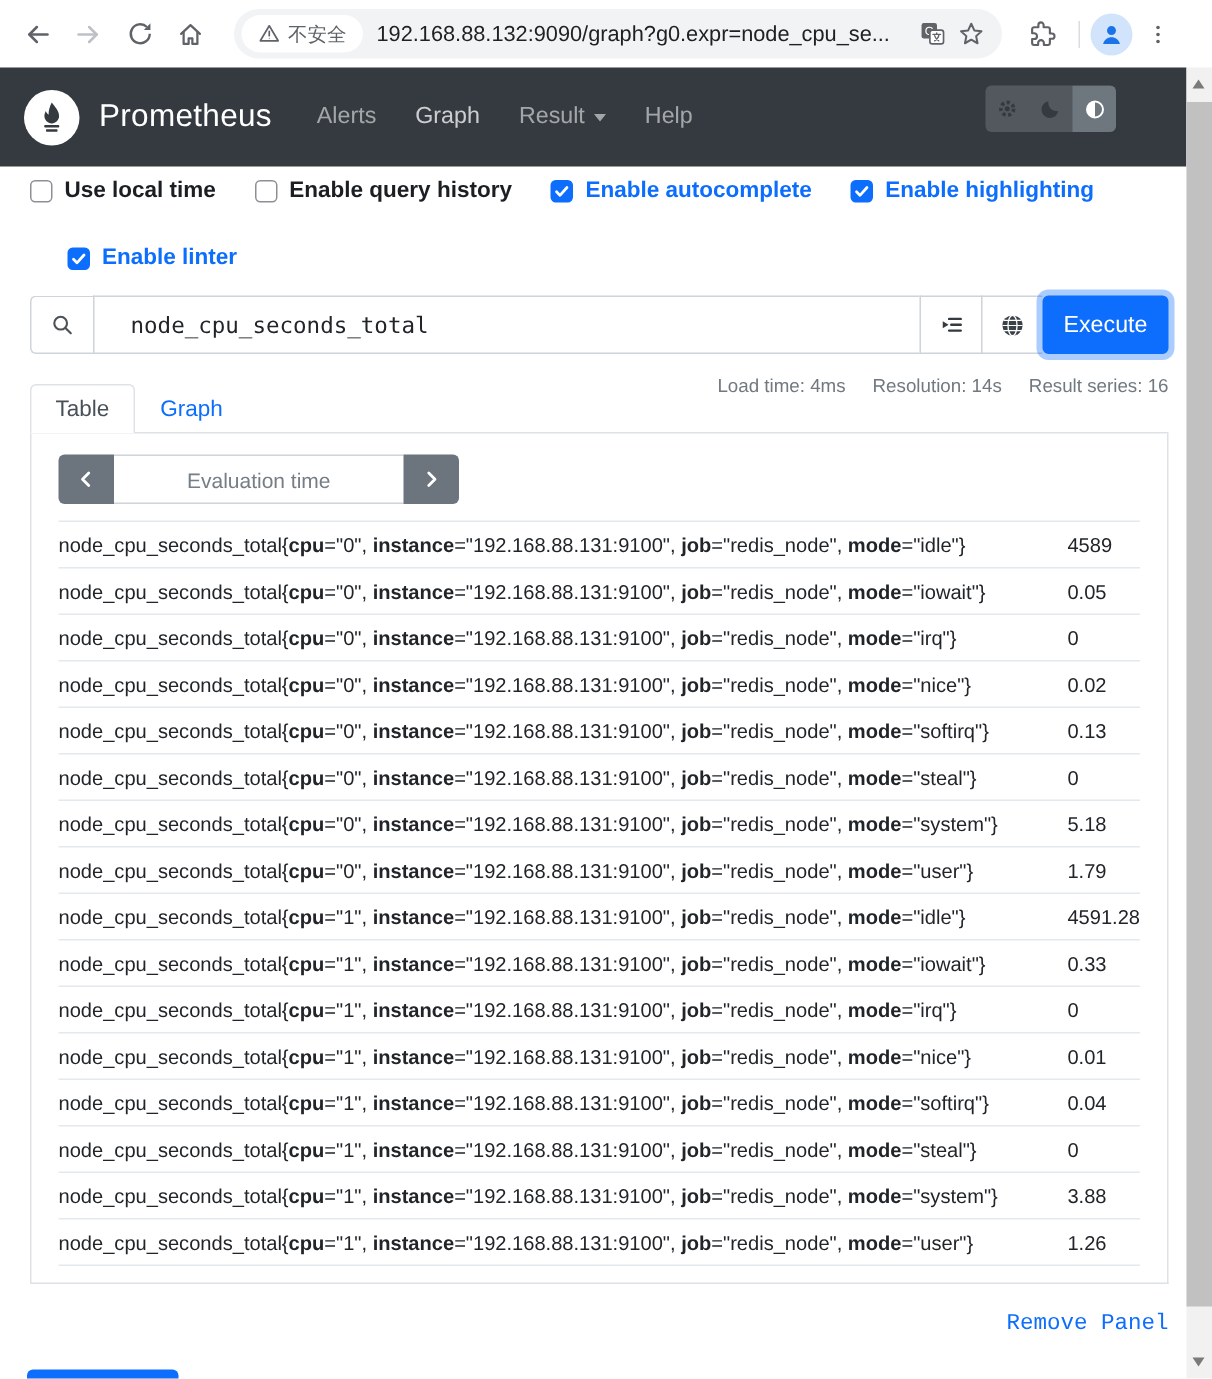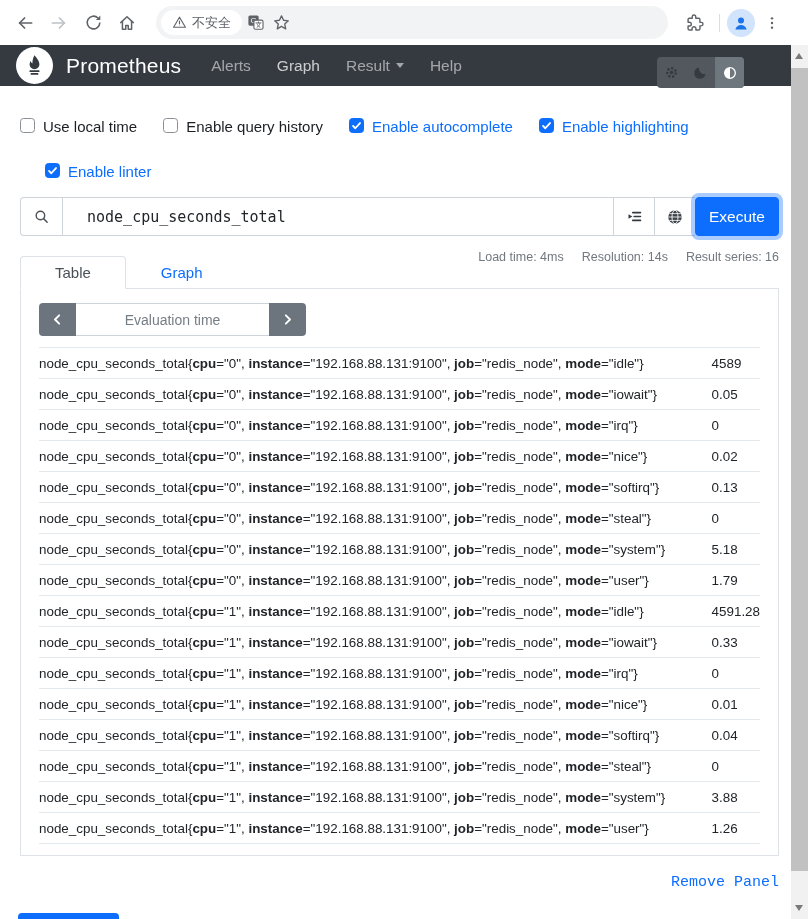--- a/index.html
+++ b/index.html
@@ -15,52 +15,52 @@
   .chrome-btn { width:30px; height:30px; border-radius:50%; display:flex; align-items:center; justify-content:center; margin:0 2px; flex:0 0 auto; }
   .omnibox { width:512px; height:33px; background:#f1f3f4; border-radius:17px; display:flex; align-items:center; padding:0 8px 0 5px; margin-left:12px; }
   .sec-chip { background:#fff; border-radius:14px; height:25px; display:flex; align-items:center; gap:5px; padding:0 11px; color:#5f6368; font-size:13px; white-space:nowrap; }
   .url-text { color:#202124; font-size:14.5px; margin-left:9px; white-space:nowrap; overflow:hidden; flex:1; }
   .omni-ic { width:26px; height:26px; display:flex; align-items:center; justify-content:center; flex:0 0 auto; }
   .chrome-right { display:flex; align-items:center; margin-left:10px; }
   .vsep { width:1px; height:18px; background:#dadce0; margin:0 7px; }
   .avatar-wrap { width:28px; height:28px; border-radius:50%; background:#d2e3fc; display:flex; align-items:center; justify-content:center; }
 
   
-  .navbar { position:absolute; top:45px; left:0; width:791px; height:41px; background:#343a40; display:flex; align-items:center; padding:0 16px; }
+  .navbar { position:absolute; top:45px; left:0; width:791px; height:66px; background:#343a40; display:flex; align-items:center; padding:0 16px; }
   .logo-circle { width:37px; height:37px; border-radius:50%; background:#fff; display:flex; align-items:center; justify-content:center; flex:0 0 auto; }
   .brand { color:#fff; font-size:21px; margin-left:13px; font-weight:500; letter-spacing:.2px; }
   .nav-links { display:flex; align-items:center; margin-left:30px; gap:26px; }
   .nav-link { color:rgba(255,255,255,.55); font-size:15.5px; cursor:pointer; display:flex; align-items:center; gap:6px; }
   .nav-link.active { color:rgba(255,255,255,.75); }
   .caret-down { width:0; height:0; border-left:4.5px solid transparent; border-right:4.5px solid transparent; border-top:5px solid rgba(255,255,255,.55); }
   .theme-group { position:absolute; right:47px; top:12px; display:flex; border-radius:4px; overflow:hidden; background:#52585e; }
   .theme-btn { width:29px; height:31px; display:flex; align-items:center; justify-content:center; }
   .theme-btn.active { background:#6e767e; }
 
   
   .content { position:absolute; top:100px; left:0; width:791px; padding:18px 12px 0 20px; }
   .check-row { display:flex; gap:26px; align-items:center; }
   .check-row.second { margin-top:28px; margin-left:25px; }
-  .check-item { display:flex; align-items:flex-start; gap:8px; font-size:15px; color:#1b1f23; cursor:pointer; }
+  .check-item { display:flex; align-items:flex-end; gap:8px; font-size:15px; color:#1b1f23; cursor:pointer;font-weight:bold; }
   .cbox { width:15px; height:15px; border:1px solid #8b9095; border-radius:3.5px; background:#fff; display:flex; align-items:center; justify-content:center; flex:0 0 auto; }
   .check-item.checked .cbox { background:#0d6efd; border-color:#0d6efd; }
   .check-item.checked .clabel { color:#0d6efd; }
 
   .query-row { margin-top:17px; display:flex; width:759px; height:39px; }
   .qseg { border:1px solid #ced4da; background:#fff; display:flex; align-items:center; justify-content:center; }
   .qsearch { width:42px; border-radius:4px 0 0 4px; border-right:none; }
   .qinput { flex:1; border-left:1px solid #ced4da; border-right:none; padding:0 24px; justify-content:flex-start; }
   .qinput input { border:none; outline:none; width:100%; font-family:"DejaVu Sans Mono","Liberation Mono",monospace; font-size:15px; color:#212529; background:transparent; }
   .qicon { width:41px; border-left:1px solid #ced4da; border-right:none; cursor:pointer; }
   .execute-btn { width:84px; background:#0d6efd; color:#fff; font-size:15.5px; border:1px solid #0d6efd; border-radius:4px; display:flex; align-items:center; justify-content:center; cursor:pointer; box-shadow:0 0 0 4px rgba(13,110,253,.35); position:relative; z-index:2; }
 
   .panel-head { position:relative; margin-top:12px; width:759px; }
   .stats { position:absolute; right:0; top:2px; display:flex; gap:18px; font-size:12.5px; color:#71787f; }
   .tabs { display:flex; border-bottom:1px solid #dee2e6; padding-top:8px; }
-  .tab { padding:7px 34px; font-size:15px; cursor:pointer; border:1px solid transparent; margin-bottom:-1px;text-align:right; }
+  .tab { padding:7px 16px; font-size:15px; cursor:pointer; border:1px solid transparent; margin-bottom:-1px;text-align:right; }
   .tab.active { background:#fff; border-color:#dee2e6 #dee2e6 #fff; border-radius:4px 4px 0 0; color:#495057; }
   .tab.inactive { color:#0d6efd; }
 
   .tab-body { width:759px; border:1px solid #dee2e6; border-top:none; padding:14px 18px 11px; }
   .eval-widget { display:flex; height:33px; width:267px; }
   .eval-btn { width:37px; background:#6c757d; display:flex; align-items:center; justify-content:center; cursor:pointer; }
   .eval-btn.prev { border-radius:4px 0 0 4px; }
   .eval-btn.next { border-radius:0 4px 4px 0; }
   .eval-input { flex:1; border:1px solid #ced4da; border-left:none; border-right:none; text-align:center; font-size:14px; color:#212529; outline:none; }
   .eval-input::placeholder { color:#757d85; }
@@ -124,20 +124,21 @@
     <div class="sec-chip">
       <span>
         <svg width="15" height="15" viewBox="0 0 24 24" fill="none" stroke="#5f6368" stroke-width="1.8" stroke-linejoin="round">
             <path d="M12 3.5 2.5 19.5h19z"></path>
             <path d="M12 9.5v4.5" stroke-linecap="round"></path>
             <circle cx="12" cy="16.8" r="0.6" fill="#5f6368" stroke="none"></circle>
           </svg>
       </span>
       <span>不安全</span>
     </div>
+    <div class="url-text">192.168.88.132:9090/graph?g0.expr=node_cpu_se...</div>
     <div class="omni-ic">
       <svg width="19" height="19" viewBox="0 0 24 24">
           <rect x="3" y="3" width="13" height="13" rx="2" fill="#5f6368"></rect>
           <text x="9.5" y="13" font-size="10" fill="#fff" text-anchor="middle" font-family="Liberation Sans, sans-serif">G</text>
           <rect x="10" y="9" width="11.5" height="11.5" rx="2" fill="#fff" stroke="#5f6368" stroke-width="1.4"></rect>
           <path d="M12.5 12.5h6.5M15.75 11.3v1.2M14 18c1.8-1 3.2-2.8 3.6-4.8M17.5 18c-1.6-.9-3-2.6-3.5-4.4" stroke="#5f6368" stroke-width="1.1" fill="none" stroke-linecap="round"></path>
         </svg>
     </div>
     <div class="omni-ic">
       <svg width="19" height="19" viewBox="0 0 24 24" fill="none" stroke="#5f6368" stroke-width="1.7" stroke-linejoin="round">

